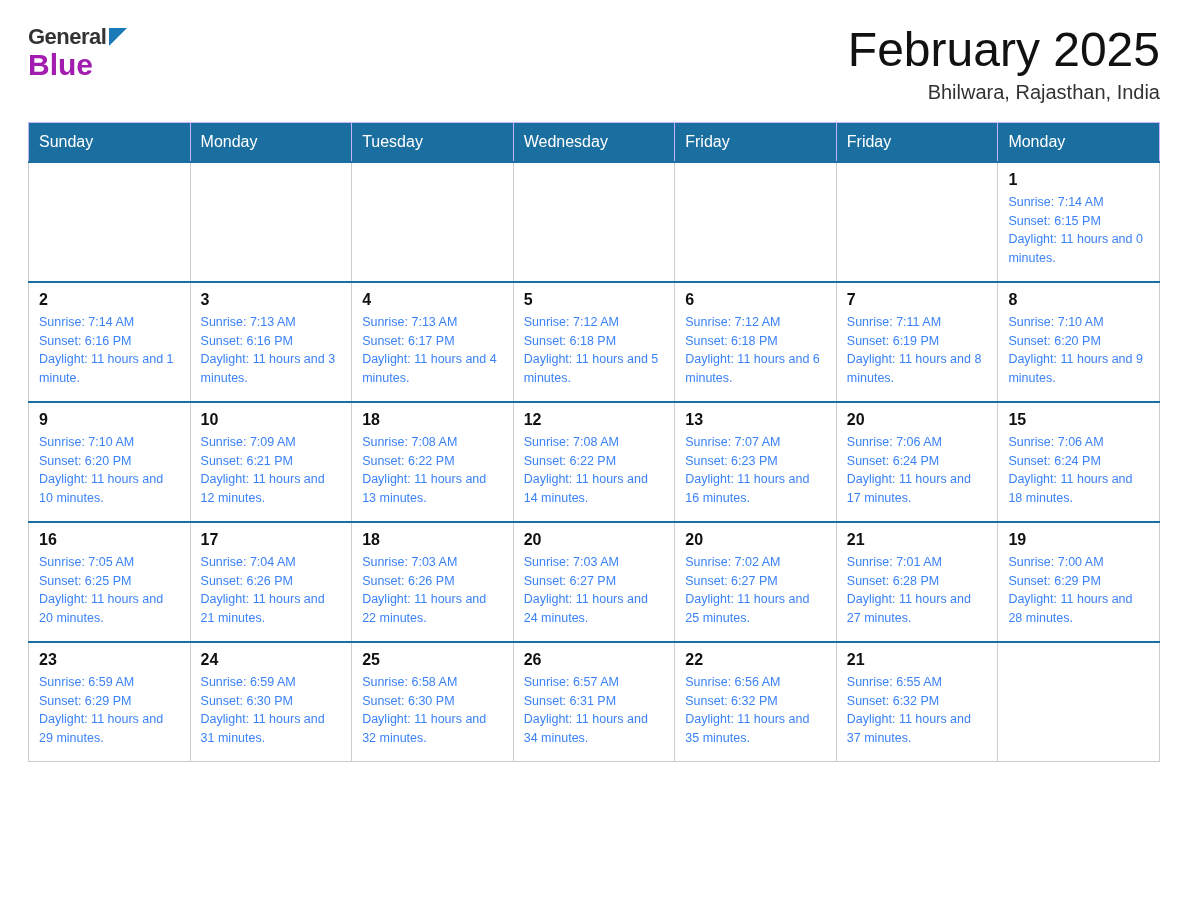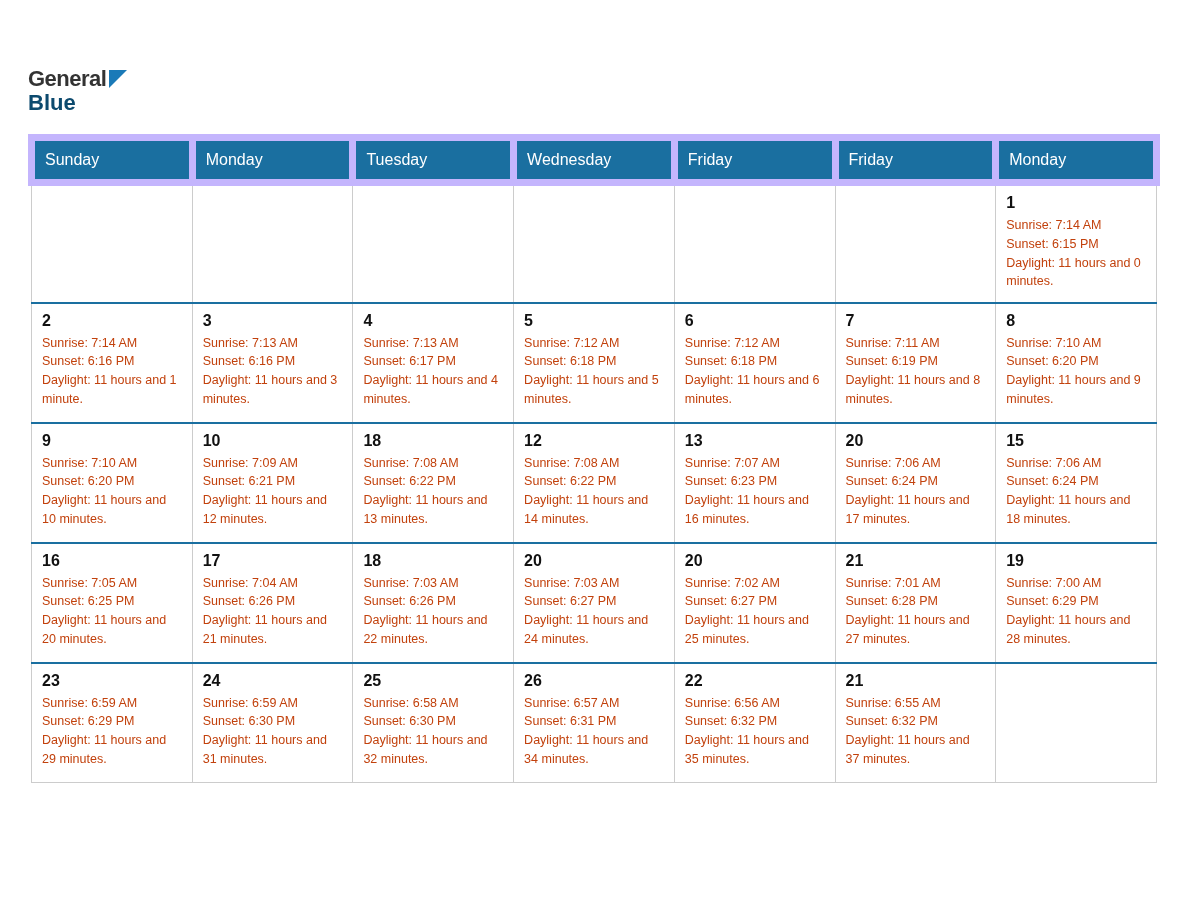--- a/index.html
+++ b/index.html
@@ -21,23 +21,23 @@
       flex-direction: column;
       align-items: flex-start;
     }
     .logo-general {
       font-size: 22px;
       font-weight: bold;
       color: #333;
       letter-spacing: -0.5px;
     }
     .logo-blue-line {
-      font-size: 22px;
+      font-size: 30px;
       font-weight: bold;
-      color: #0c4a6e;
+      color: #a21caf;
     }
     .title-block {
       text-align: right;
     }
     .month-title {
       font-size: 48px;
       font-weight: normal;
       color: #111;
       line-height: 1.1;
     }
@@ -51,51 +51,50 @@
       border-collapse: collapse;
       table-layout: fixed;
     }
     .calendar-table th {
       background: #1a6fa0;
       color: #fff;
       font-size: 16px;
       font-weight: normal;
       padding: 10px 10px;
       text-align: left;
-      border: 7px solid #c4b5fd;
+      border: 1px solid #c4b5fd;
     }
     .calendar-table td {
       border: 1px solid #ccc;
       vertical-align: top;
       padding: 8px 10px;
       height: 120px;
       background: #fff;
     }
     .calendar-table tr td {
       border-top: 2px solid #1a6fa0;
     }
     .calendar-table td .day-num {
       font-size: 16px;
       font-weight: bold;
       color: #111;
       display: block;
       margin-bottom: 4px;
     }
     .calendar-table td .day-info {
       font-size: 12.5px;
-      color: #c2410c;
+      color: #3b82f6;
       line-height: 1.5;
     }
     .empty-cell {
       background: #f9f9f9;
     }
     .logo-top-row {
       display: flex;
       align-items: center;
-      margin-top: 42px;
     }
     .logo-bottom-row {
       display: flex;
       align-items: center;
       margin-top: -4px;
     }
   </style>
 </head>
 <body>
 
@@ -106,20 +105,22 @@
 
       <svg width="18" height="18" viewBox="0 0 18 18" style="margin-left:3px; margin-bottom:0px;">
         <polygon points="0,0 18,0 0,18" fill="#1a7ab8"></polygon>
       </svg>
     </div>
     <div class="logo-bottom-row" style="margin-top:-2px;">
       <span class="logo-blue-line">Blue</span>
     </div>
   </div>
   <div class="title-block">
+    <div class="month-title">February 2025</div>
+    <div class="location-title">Bhilwara, Rajasthan, India</div>
   </div>
 </div>
 
 <table class="calendar-table">
   <thead>
     <tr>
     <th>Sunday</th>
         <th>Monday</th>
         <th>Tuesday</th>
         <th>Wednesday</th>

